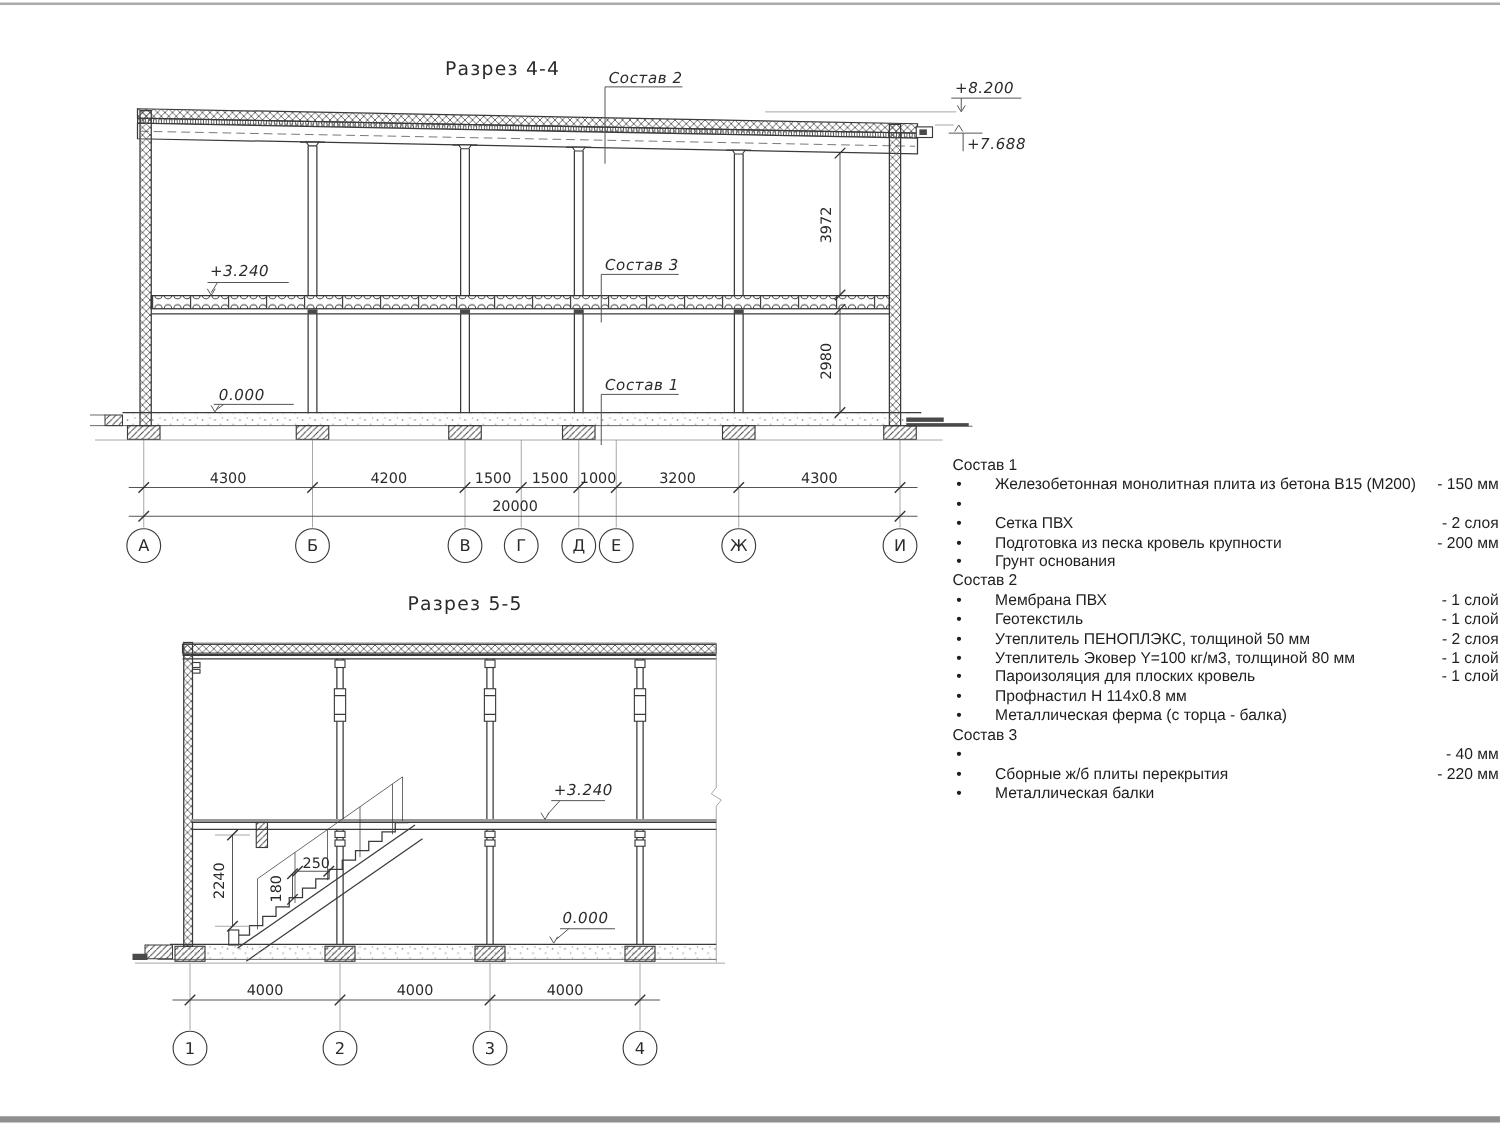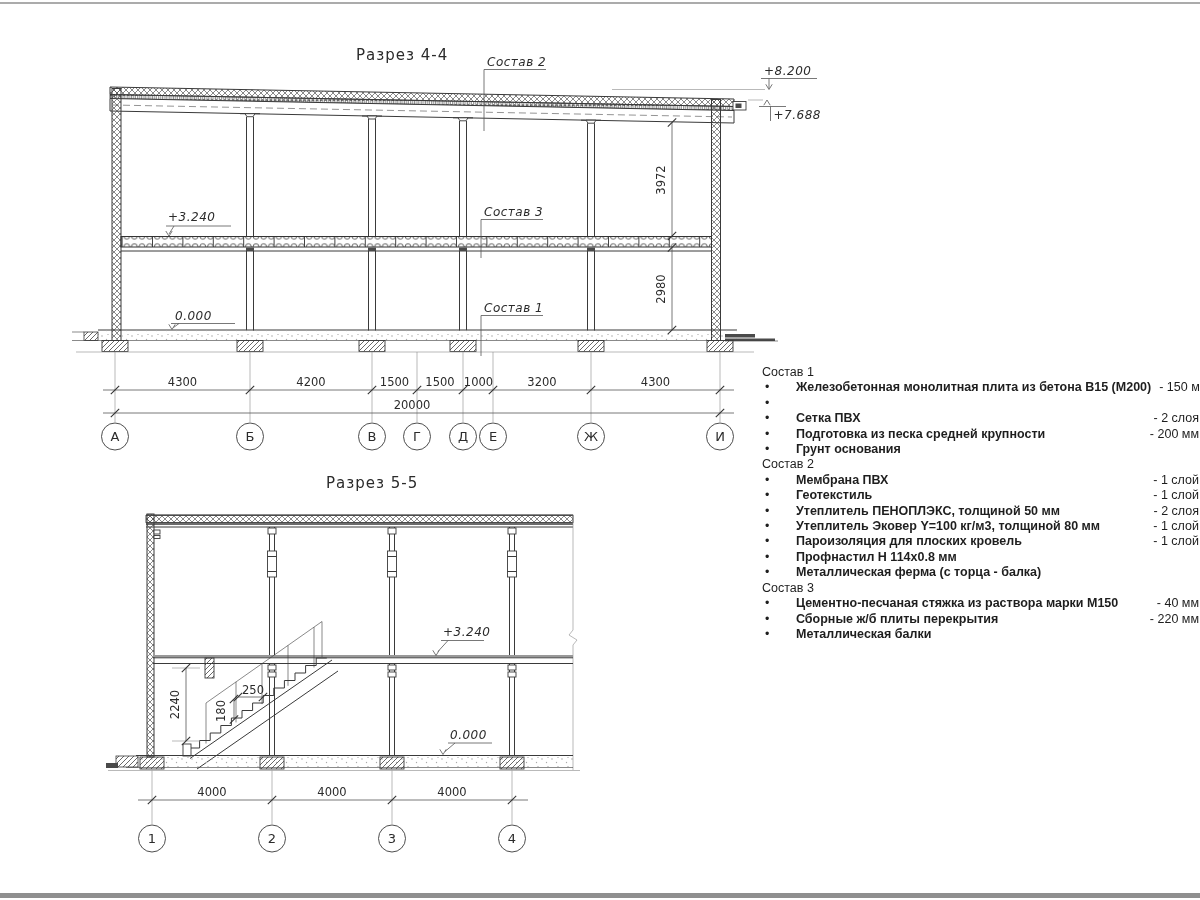--- a/index.html
+++ b/index.html
@@ -21,21 +21,21 @@
   .t15{font-size:15px;letter-spacing:1px;}
   .t12i{font-size:12px;font-style:italic;letter-spacing:0.5px;}
   .t11{font-size:11.5px;}
   .t13{font-size:13px;}
   .mid{text-anchor:middle;}
   
   #comp{position:absolute;left:762px;top:365px;width:437px;font-size:12.5px;
         line-height:15.4px;color:#1e1e1e;}
   .crow{display:flex;white-space:nowrap;}
   .cbullet{width:34px;padding-left:3px;box-sizing:border-box;flex:0 0 auto;}
-  .cname{flex:0 1 auto;overflow:visible;font-weight:bold;}
+  .cname{flex:0 1 auto;overflow:visible;}
   .cval{margin-left:auto;padding-left:8px;flex:0 0 auto;}
 </style>
 </head>
 <body>
 
 <div class="top-edge"></div>
 <div class="bottom-edge"></div>
 
 <svg width="1200" height="900" viewBox="0 0 1200 900">
   <defs>
@@ -381,21 +381,21 @@
       <span class="cbullet">•</span>
       <span class="cval"></span>
     </div>
   <div class="crow">
       <span class="cbullet">•</span>
       <span class="cname">Сетка ПВХ</span>
       <span class="cval">- 2 слоя</span>
     </div>
   <div class="crow">
       <span class="cbullet">•</span>
-      <span class="cname">Подготовка из песка средней крупности</span>
+      <span class="cname">Подготовка из песка кровель крупности</span>
       <span class="cval">- 200 мм</span>
     </div>
   <div class="crow">
       <span class="cbullet">•</span>
       <span class="cname">Грунт основания</span>
       <span class="cval"></span>
     </div>
 
   <div class="crow">
       <span>Состав 2</span>
@@ -434,21 +434,20 @@
       <span class="cbullet">•</span>
       <span class="cname">Металлическая ферма (с торца - балка)</span>
       <span class="cval"></span>
     </div>
 
   <div class="crow">
       <span>Состав 3</span>
     </div>
   <div class="crow">
       <span class="cbullet">•</span>
-      <span class="cname">Цементно-песчаная стяжка из раствора марки М150</span>
       <span class="cval">- 40 мм</span>
     </div>
   <div class="crow">
       <span class="cbullet">•</span>
       <span class="cname">Сборные ж/б плиты перекрытия</span>
       <span class="cval">- 220 мм</span>
     </div>
   <div class="crow">
       <span class="cbullet">•</span>
       <span class="cname">Металлическая балки</span>

